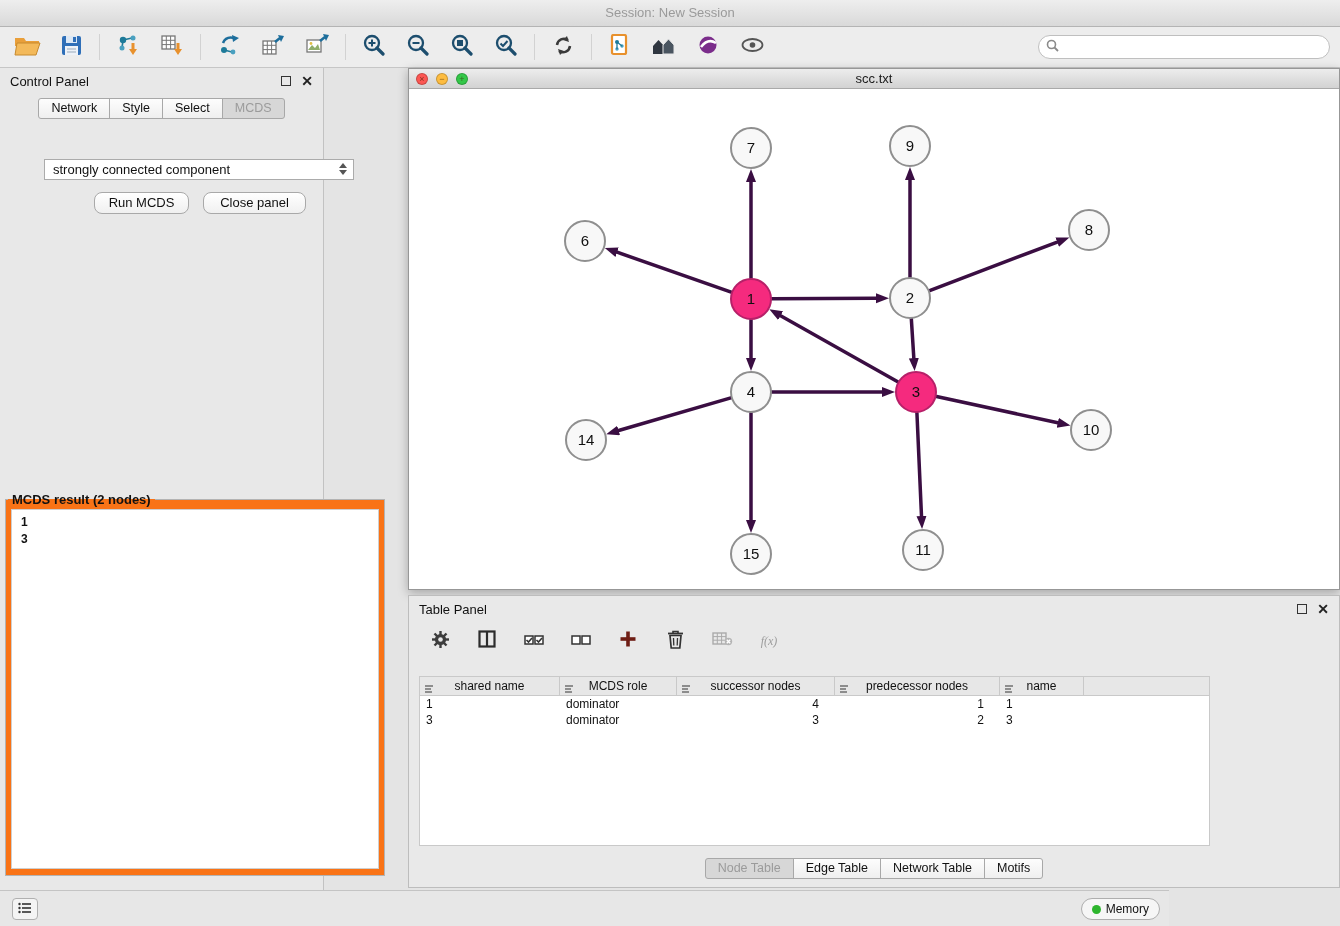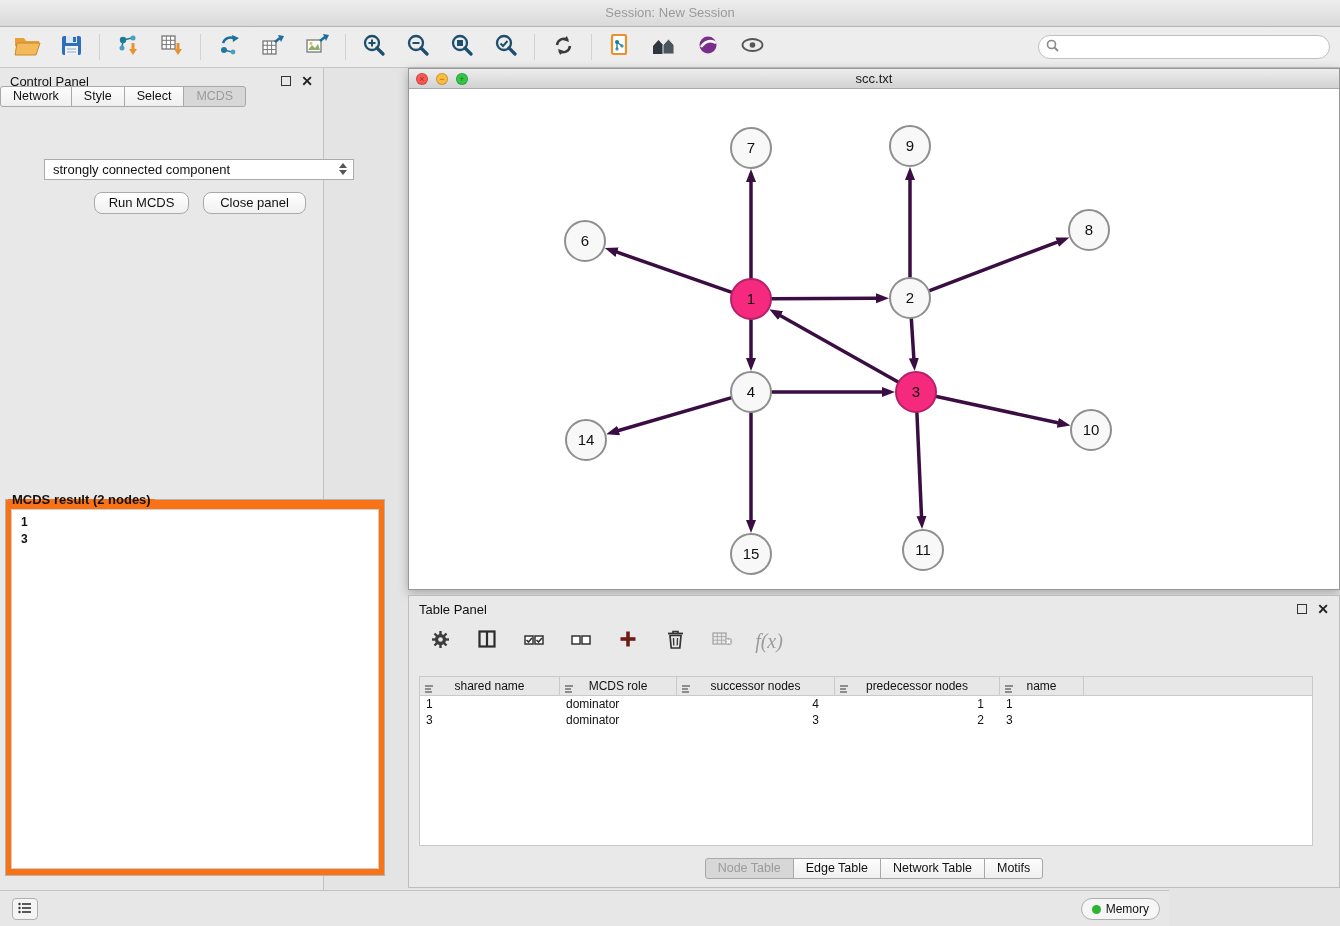--- a/index.html
+++ b/index.html
@@ -21,21 +21,21 @@
     border-radius:12px; display:flex; align-items:center; padding:0 7px; gap:5px; }
   .search-box input { border:none; outline:none; flex:1; font-size:12px; font-family:"Liberation Sans",sans-serif; background:transparent; }
 
   
   .control-panel { position:absolute; left:0; top:68px; width:324px; height:822px;
     background:#e8e8e8; border-right:1px solid #c2c2c2; }
   .panel-header { position:relative; height:26px; }
   .panel-title { position:absolute; left:10px; top:6px; font-size:13px; color:#111; }
   .panel-float { position:absolute; right:32px; top:8px; width:10px; height:10px; border:1.5px solid #333; }
   .panel-close { position:absolute; right:10px; top:5px; font-size:14px; font-weight:bold; color:#222; line-height:16px; }
-  .cp-tabs { position:absolute; left:0; top:18px; width:100%; display:flex; justify-content:flex-start; }
+  .cp-tabs { position:absolute; left:0; top:30px; width:100%; display:flex; justify-content:center; }
   .tab { height:21px; line-height:19px; padding:0 12px; font-size:12.5px; border:1px solid #a8a8a8;
     background:linear-gradient(#fdfdfd,#efefef); margin-left:-1px; color:#111; }
   .tab.first { border-radius:3px 0 0 3px; margin-left:0; }
   .tab.last { border-radius:0 3px 3px 0; }
   .tab.active { background:#d7d7d7; color:#9b9b9b; }
   .opt-label { position:absolute; left:0; top:70px; width:400px; text-align:center; font-size:13px; }
   .dropdown { position:absolute; left:44px; top:91px; width:310px; height:21px; background:#fff;
     border:1px solid #ababab; border-radius:0; font-size:13px; line-height:19px; padding:0 20px 0 8px; }
   .stepper { position:absolute; right:6px; top:3px; display:flex; flex-direction:column; gap:2px; }
   .tri-up { width:0; height:0; border-left:4px solid transparent; border-right:4px solid transparent; border-bottom:5px solid #555; }
@@ -61,22 +61,22 @@
   .light.red { background:#fc5753; }
   .light.yellow { background:#fdbc40; }
   .light.green { background:#33c748; }
   .net-canvas { position:absolute; left:0; top:20px; width:930px; height:500px; background:#fff; }
 
   
   .table-panel { position:absolute; left:408px; top:595px; width:932px; height:293px;
     background:#e9e9e9; border:1px solid #bdbdbd; }
   .tp-toolbar { position:absolute; left:18px; top:32px; display:flex; align-items:center; gap:21px; }
   .tp-btn { width:26px; height:26px; display:flex; align-items:center; justify-content:center; }
-  .fx { font-family:"Liberation Serif", serif; font-style:italic; font-size:20px; color:#9c9c9c; }
-  .data-table { position:absolute; left:10px; top:80px; width:894px; height:170px; background:#fff;
+  .fx { font-family:"Liberation Serif", serif; font-style:italic; font-size:12px; color:#9c9c9c; }
+  .data-table { position:absolute; left:10px; top:80px; width:791px; height:170px; background:#fff;
     border:1px solid #c9c9c9; overflow:hidden; }
   .thead { display:flex; height:19px; background:#e7e7e7; border-bottom:1px solid #c9c9c9; }
   .th { position:relative; border-right:1px solid #c9c9c9; font-size:12px; text-align:center; line-height:18px; color:#111; }
   .th .sort-ic { position:absolute; left:4px; top:4px; }
   .trow { display:flex; height:16px; }
   .tcell { font-size:12px; line-height:16px; padding:0 6px; white-space:nowrap; overflow:hidden; }
   .col0 { width:140px; } .col1 { width:117px; } .col2 { width:158px; } .col3 { width:165px; } .col4 { width:84px; }
   .tcell.col2, .tcell.col3 { text-align:right; padding-right:16px; }
   .tp-tabs { position:absolute; left:0; bottom:8px; width:100%; display:flex; justify-content:center; }
 

